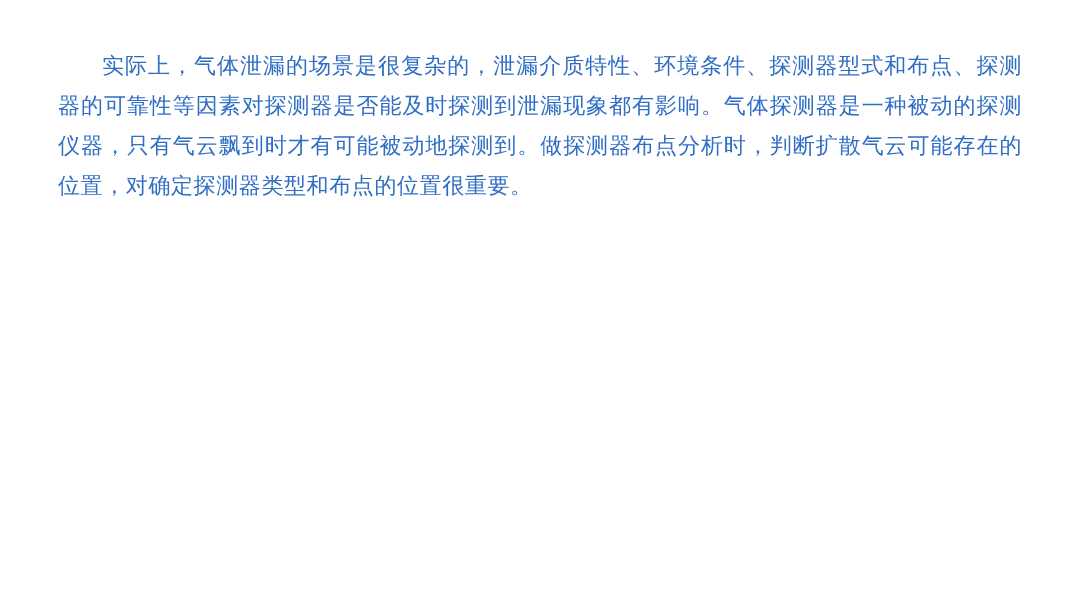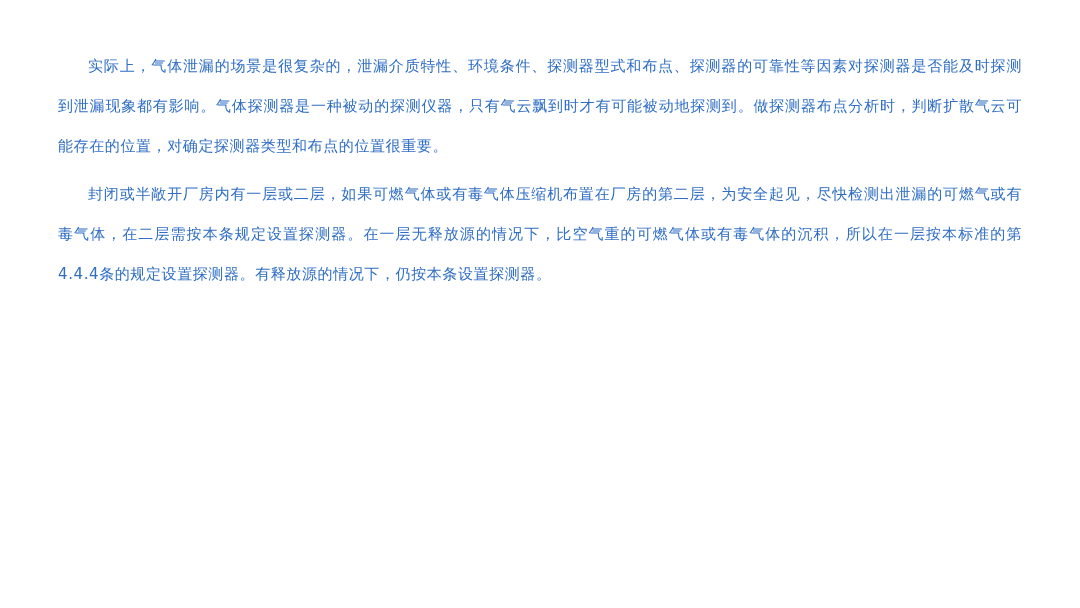--- a/index.html
+++ b/index.html
@@ -18,35 +18,34 @@
     width: 1080px;
     height: 608px;
     padding: 46px 58px 20px 58px;
     background: #ffffff;
   }
   .doc-body {
     color: #2f6ec4;
   }
   .para {
     font-family: "DejaVu Sans", sans-serif;
-    font-size: 15px;
+    font-size: 22px;
     line-height: 40px;
     letter-spacing: 0.6px;
     color: #2f6ec4;
     text-align: justify;
     text-justify: inter-character;
     text-indent: 2em;
     margin: 0 0 8px 0;
     font-weight: 400;
   }
   .para:last-child {
     margin-bottom: 0;
   }
 </style>
 </head>
 <body>
 
 <div class="page">
   <div class="doc-body">
     <p class="para">实际上，气体泄漏的场景是很复杂的，泄漏介质特性、环境条件、探测器型式和布点、探测器的可靠性等因素对探测器是否能及时探测到泄漏现象都有影响。气体探测器是一种被动的探测仪器，只有气云飘到时才有可能被动地探测到。做探测器布点分析时，判断扩散气云可能存在的位置，对确定探测器类型和布点的位置很重要。</p>
-    <p class="para">封闭或半敞开厂房内有一层或二层，如果可燃气体或有毒气体压缩机布置在厂房的第二层，为安全起见，尽快检测出泄漏的可燃气或有毒气体，在二层需按本条规定设置探测器。在一层无释放源的情况下，比空气重的可燃气体或有毒气体的沉积，所以在一层按本标准的第4.4.4条的规定设置探测器。有释放源的情况下，仍按本条设置探测器。</p>
   </div>
 </div>
 
 </body></html>

